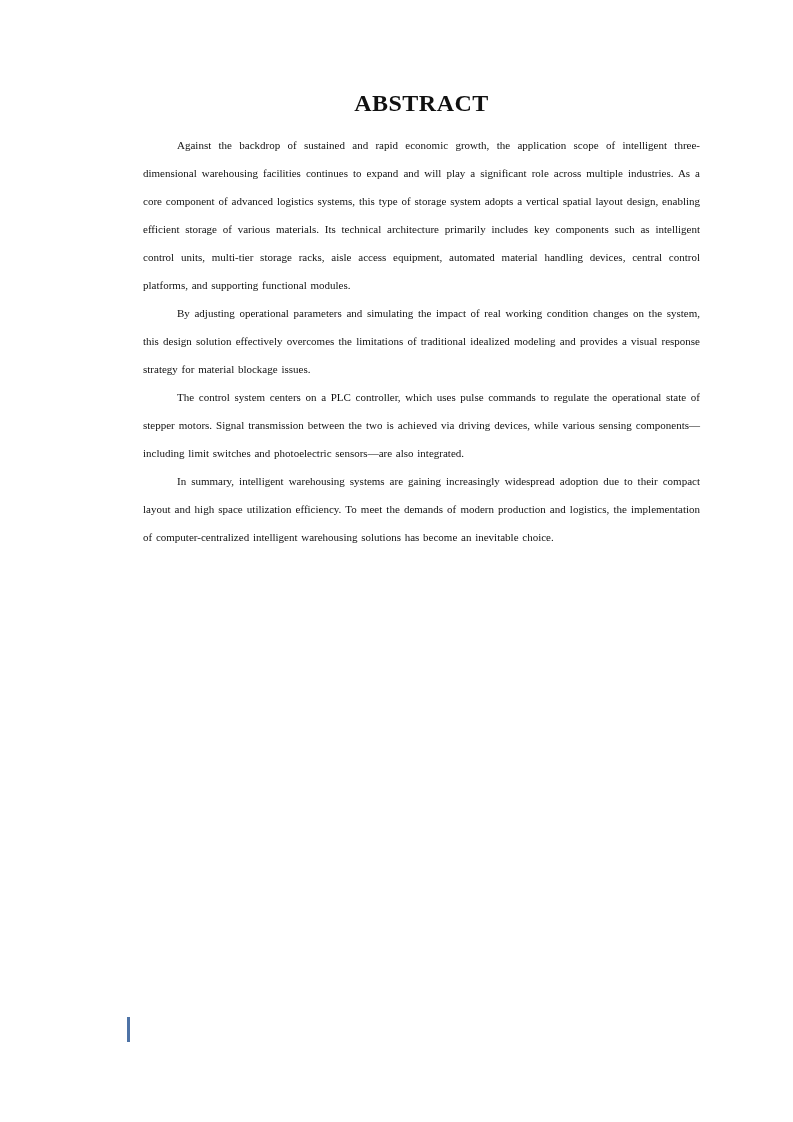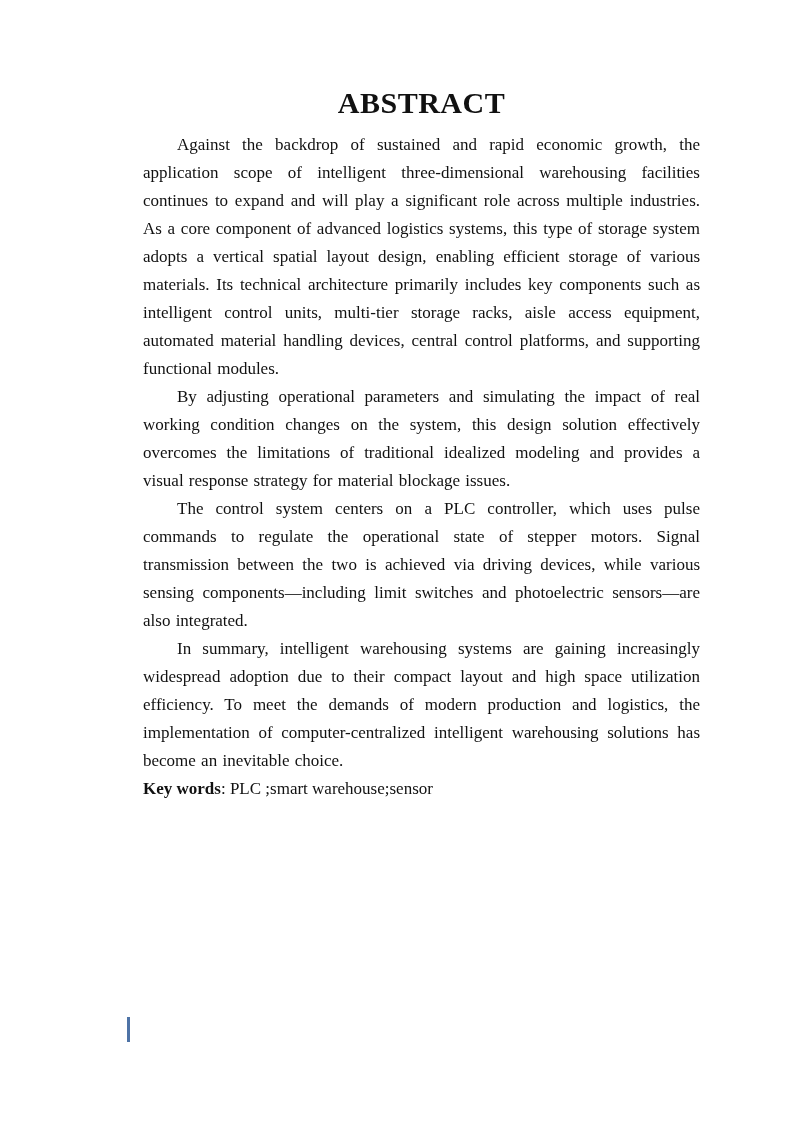--- a/index.html
+++ b/index.html
@@ -13,29 +13,29 @@
     height: 1122px;
     background: #ffffff;
     font-family: "Liberation Serif", serif;
     color: #111111;
     overflow: hidden;
   }
   .content {
     padding: 88px 93px 0 143px;
   }
   .doc-title {
-    font-size: 30px;
+    font-size: 24px;
     line-height: 30px;
     font-weight: bold;
     text-align: center;
     margin: 0 0 13px 0;
     letter-spacing: 0.5px;
   }
   .para {
-    font-size: 17px;
+    font-size: 11px;
     line-height: 28px;
     text-align: justify;
     text-indent: 34px;
     margin: 0;
     word-spacing: 1px;
   }
   .keywords {
     font-size: 17px;
     line-height: 28px;
     margin: 0;
@@ -61,17 +61,16 @@
     <h1 class="doc-title">ABSTRACT</h1>
 
     <p class="para">Against the backdrop of sustained and rapid economic growth, the application scope of intelligent three-dimensional warehousing facilities continues to expand and will play a significant role across multiple industries. As a core component of advanced logistics systems, this type of storage system adopts a vertical spatial layout design, enabling efficient storage of various materials. Its technical architecture primarily includes key components such as intelligent control units, multi-tier storage racks, aisle access equipment, automated material handling devices, central control platforms, and supporting functional modules.</p>
 
     <p class="para">By adjusting operational parameters and simulating the impact of real working condition changes on the system, this design solution effectively overcomes the limitations of traditional idealized modeling and provides a visual response strategy for material blockage issues.</p>
 
     <p class="para">The control system centers on a PLC controller, which uses pulse commands to regulate the operational state of stepper motors. Signal transmission between the two is achieved via driving devices, while various sensing components—including limit switches and photoelectric sensors—are also integrated.</p>
 
     <p class="para">In summary, intelligent warehousing systems are gaining increasingly widespread adoption due to their compact layout and high space utilization efficiency. To meet the demands of modern production and logistics, the implementation of computer-centralized intelligent warehousing solutions has become an inevitable choice.</p>
 
-    <p class="keywords"><span class="kw-label">Key words</span><span>: PLC ;smart warehouse;sensor</span></p>
   </div>
 
   <div class="text-cursor" style="background: rgb(78, 115, 166);"></div>
 </div>
 
 </body></html>

